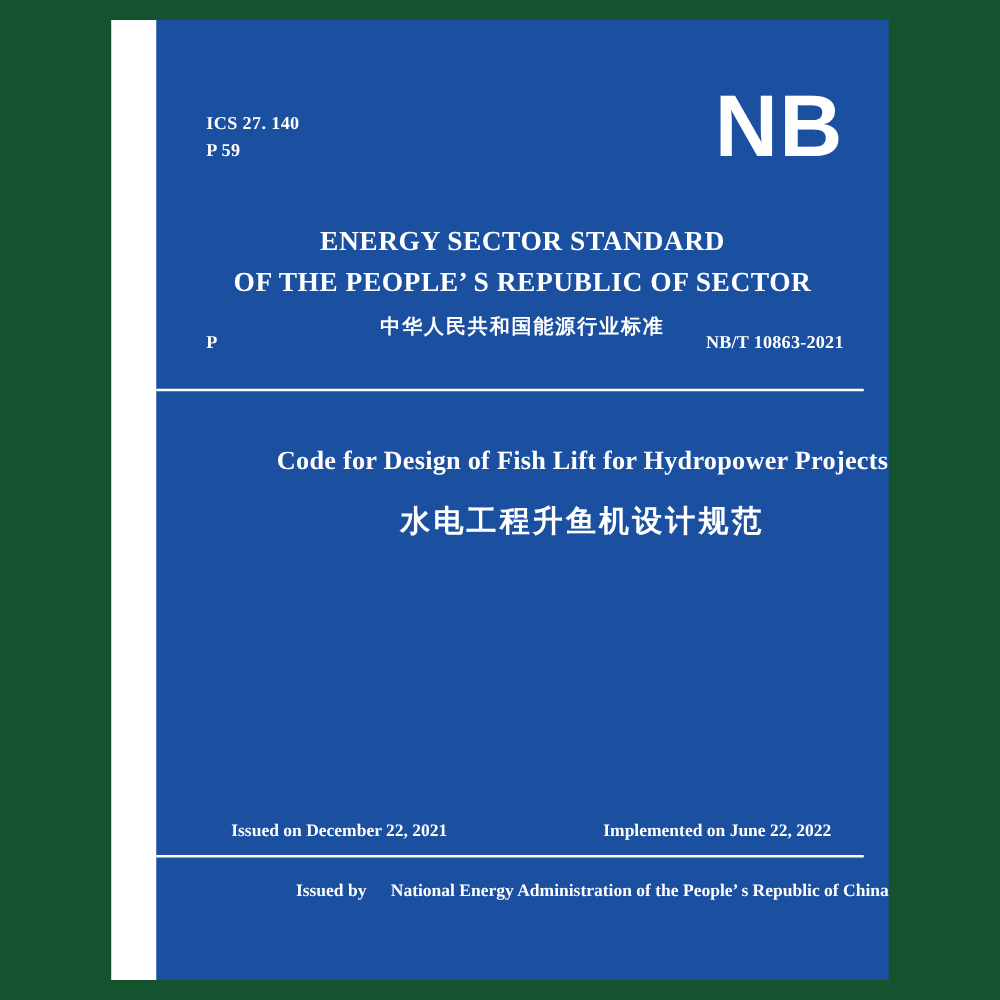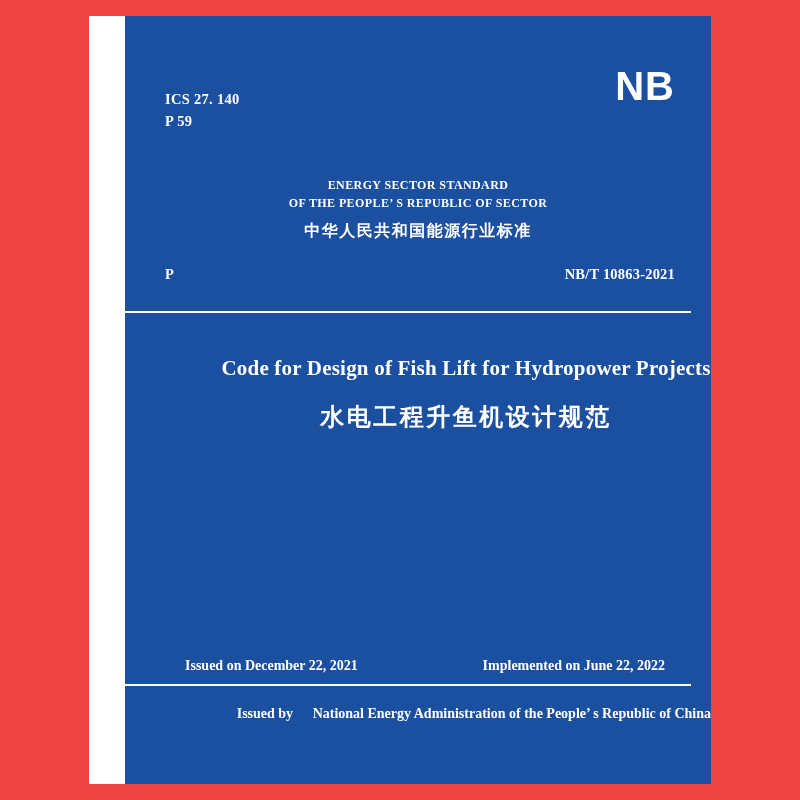--- a/index.html
+++ b/index.html
@@ -9,21 +9,21 @@
     height: 800px;
     background: #ffffff;
   }
   body {
     font-family: "Liberation Serif", serif;
   }
   .page {
     position: relative;
     width: 800px;
     height: 800px;
-    background: #ef4444;
+    background: #14532d;
     overflow: hidden;
   }
   .cover {
     position: absolute;
     left: 89px;
     top: 16px;
     width: 622px;
     height: 768px;
     background: #1b4fa0;
     box-sizing: border-box;
@@ -56,35 +56,35 @@
     line-height: 1.55;
     letter-spacing: 0.3px;
   }
   .nb-logo {
     position: absolute;
     right: 36px;
     top: 50px;
     color: #ffffff;
     font-family: "Liberation Sans", sans-serif;
     font-weight: bold;
-    font-size: 40px;
+    font-size: 70px;
     letter-spacing: 1px;
     line-height: 1;
   }
   .title-block {
     position: absolute;
     left: 0;
     top: 160px;
     width: 586px;
     text-align: center;
     color: #ffffff;
   }
   .std-en-1, .std-en-2 {
     font-weight: bold;
-    font-size: 12px;
+    font-size: 22px;
     letter-spacing: 0.4px;
     line-height: 1.5;
   }
   .std-cn {
     font-family: "DejaVu Sans", "Liberation Sans", sans-serif;
     font-weight: bold;
     font-size: 16px;
     letter-spacing: 1.5px;
     margin-top: 9px;
   }

